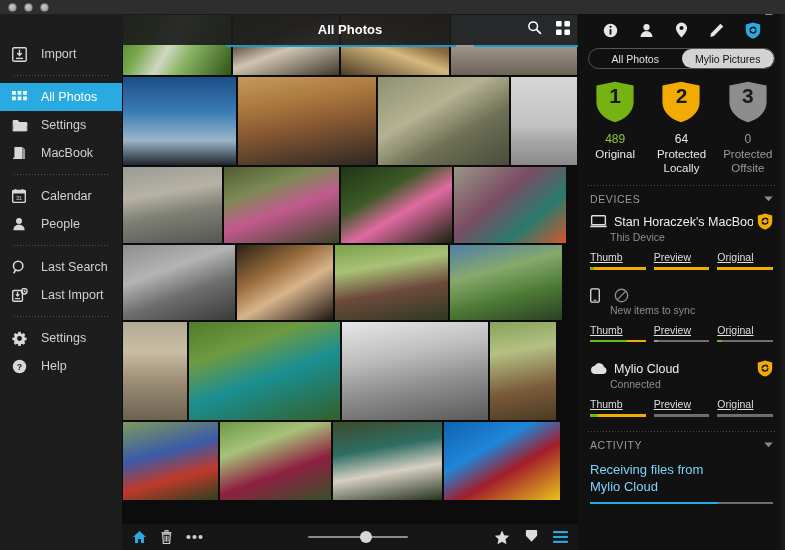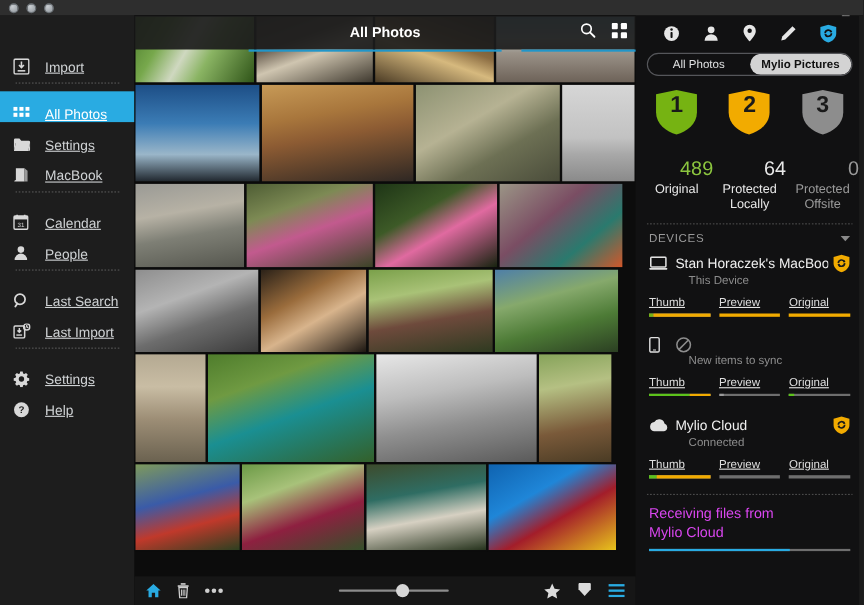--- a/index.html
+++ b/index.html
@@ -27,25 +27,24 @@
          border: 1px solid #6e7479; }
 
   
   .sidebar {
     position: absolute; top: 14px; left: 0; width: 122px; height: 536px;
     background: #1d1d1d;
     padding-top: 26px;
     z-index: 6;
   }
   .nav-item {
-    display: flex; align-items: flex-end;
+    display: flex; align-items: center;
     height: 28px; padding-left: 12px;
     color: #cfd2d4; font-size: 12.5px;
     cursor: default;
-    text-decoration: underline;
   }
   .nav-item.active { background: #29abe2; color: #fff; }
   .nav-item .ico {
     width: 20px; height: 16px; margin-right: 9px;
     display: flex; align-items: center; justify-content: flex-start;
     flex: none;
   }
   .nav-sep {
     height: 1px; margin: 7px 12px 7px 14px;
     background-image: linear-gradient(to right, #555 50%, transparent 50%);
@@ -120,57 +119,57 @@
   }
   .seg {
     margin: 4px 10px 0 10px; height: 21px;
     border: 1px solid #55565a; border-radius: 11px;
     display: flex; overflow: hidden; position: relative;
   }
   .seg-btn {
     flex: 1; display: flex; align-items: center; justify-content: center;
     font-size: 10.5px; color: #dfe0e1; border-radius: 11px;
   }
-  .seg-btn.sel { background: #d3d3d3; color: #111; font-weight: bold; }
+  .seg-btn.sel { background: #d3d3d3; color: #111; font-weight: normal; }
 
   .stats { display: flex; margin: 12px 4px 0 4px; }
   .stat { flex: 1; text-align: center; }
   .shield-wrap { position: relative; height: 42px; display:flex; justify-content:center; }
   .shield-num {
     position: absolute; top: 4px; left: 0; right: 0;
     font-size: 21px; font-weight: bold; color: #1a1a1a;
     text-align: center; line-height: 21px;
   }
-  .stat-count { font-size: 18px; margin-top: 20px; text-align: right; }
+  .stat-count { font-size: 12px; margin-top: 9px; }
   .stat-label { font-size: 11.5px; line-height: 14px; margin-top: 1px; }
 
   .dotted {
     height: 1px; margin: 10px 10px 0 10px;
     background-image: linear-gradient(to right, #4a4a4a 50%, transparent 50%);
     background-size: 3px 1px; background-repeat: repeat-x;
   }
   .sect-head {
     display: flex; align-items: center; justify-content: space-between;
     padding: 7px 12px 2px 12px;
     font-size: 10.5px; letter-spacing: 0.6px; color: #9a9a9a;
   }
   .device { padding: 6px 12px 0 12px; position: relative; }
   .dev-top { display: flex; align-items: center; }
   .dev-icon { width: 20px; flex: none; display:flex; align-items:center; }
   .dev-name { font-size: 12.5px; color: #efefef; margin-left: 4px; flex: 1;
               white-space: nowrap; overflow: hidden; }
   .dev-badge { flex: none; margin-left: 4px; }
-  .dev-sub { font-size: 10.5px; color: #8d8d8d; margin-left: 36px; margin-top: 1px; }
+  .dev-sub { font-size: 10.5px; color: #8d8d8d; margin-left: 20px; margin-top: 1px; }
   .bars { display: flex; margin-top: 8px; gap: 8px; }
   .bar-col { flex: 1; text-decoration: underline; }
   .bar-lbl { font-size: 10.5px; color: #dedede; margin-bottom: 4px; }
   .bar { height: 2.5px; display: flex; background: #6e6e6e; }
   .bar i { height: 2.5px; display: block; }
 
-  .activity-title { font-size: 13px; color: #d946ef; line-height: 17px; padding: 8px 12px 0 12px; }
+  .activity-title { font-size: 13px; color: #7dd3fc; line-height: 17px; padding: 8px 12px 0 12px; }
   .act-bar { margin: 7px 12px 0 12px; height: 2.5px; background: #6e6e6e; }
   .act-bar i { display: block; height: 2.5px; background: #29abe2; }
 
   .vscroll {
     position: absolute; top: 14px; right: 0; width: 4px; height: 536px;
     background: #1b1b1b;
   }
 </style>
 </head>
 <body>
@@ -621,20 +620,28 @@
             <div class="bar-col">
               <div class="bar-lbl">Original</div>
               <div class="bar"></div>
             </div>
           </div>
         </div>
       </div>
 
     <div class="dotted" style="margin-top:14px"></div>
 
+    <div class="sect-head">
+      <span>ACTIVITY</span>
+      <span>
+        <svg width="9" height="6" viewBox="0 0 10 7">
+            <path d="M0 0.6 L5 6.2 L10 0.6 Z" fill="#8a8a8a"></path>
+          </svg>
+      </span>
+    </div>
 
     <div class="activity-title">
       <div>Receiving files from</div>
       <div>Mylio Cloud</div>
     </div>
     <div class="act-bar">
       <i id="actFill" style="width: 70%;"></i>
     </div>
   </div>
 

